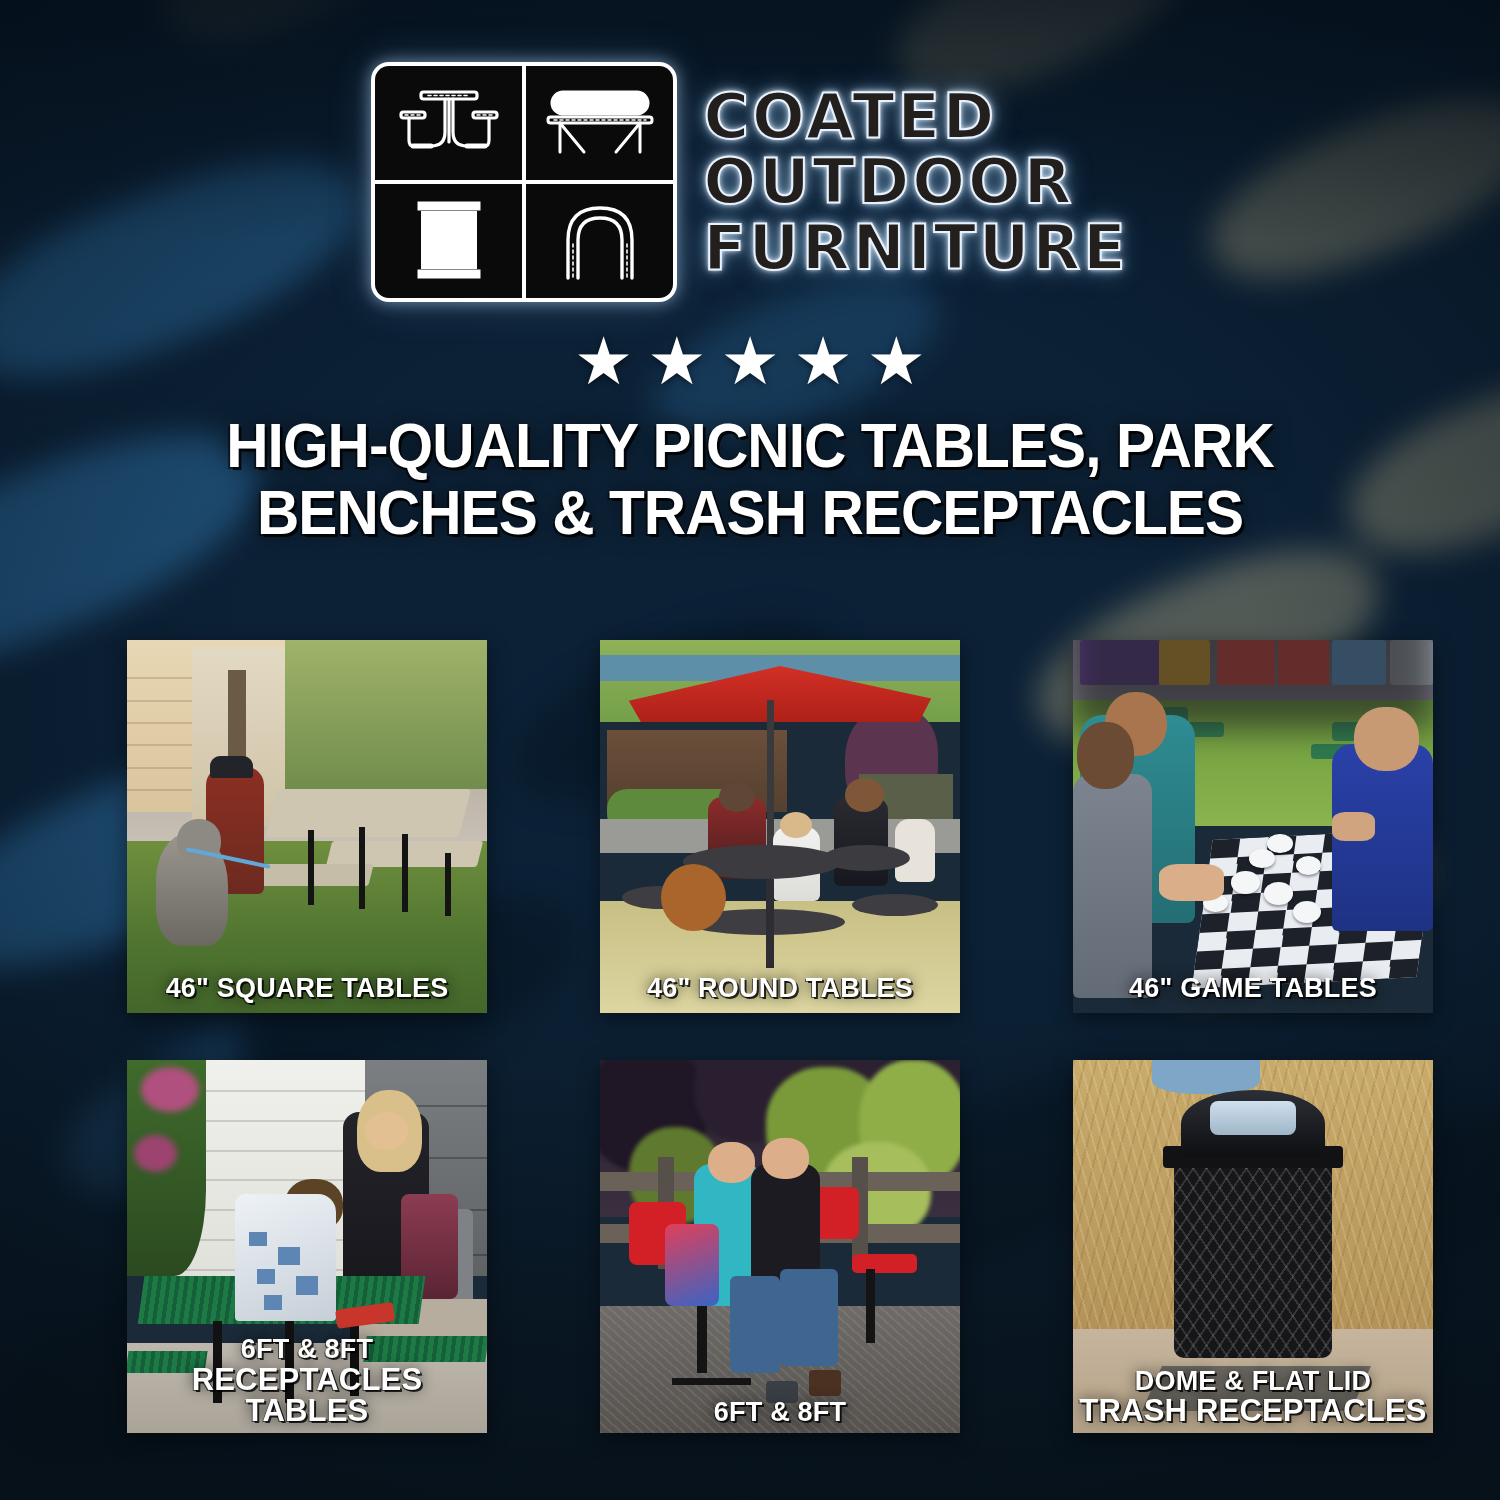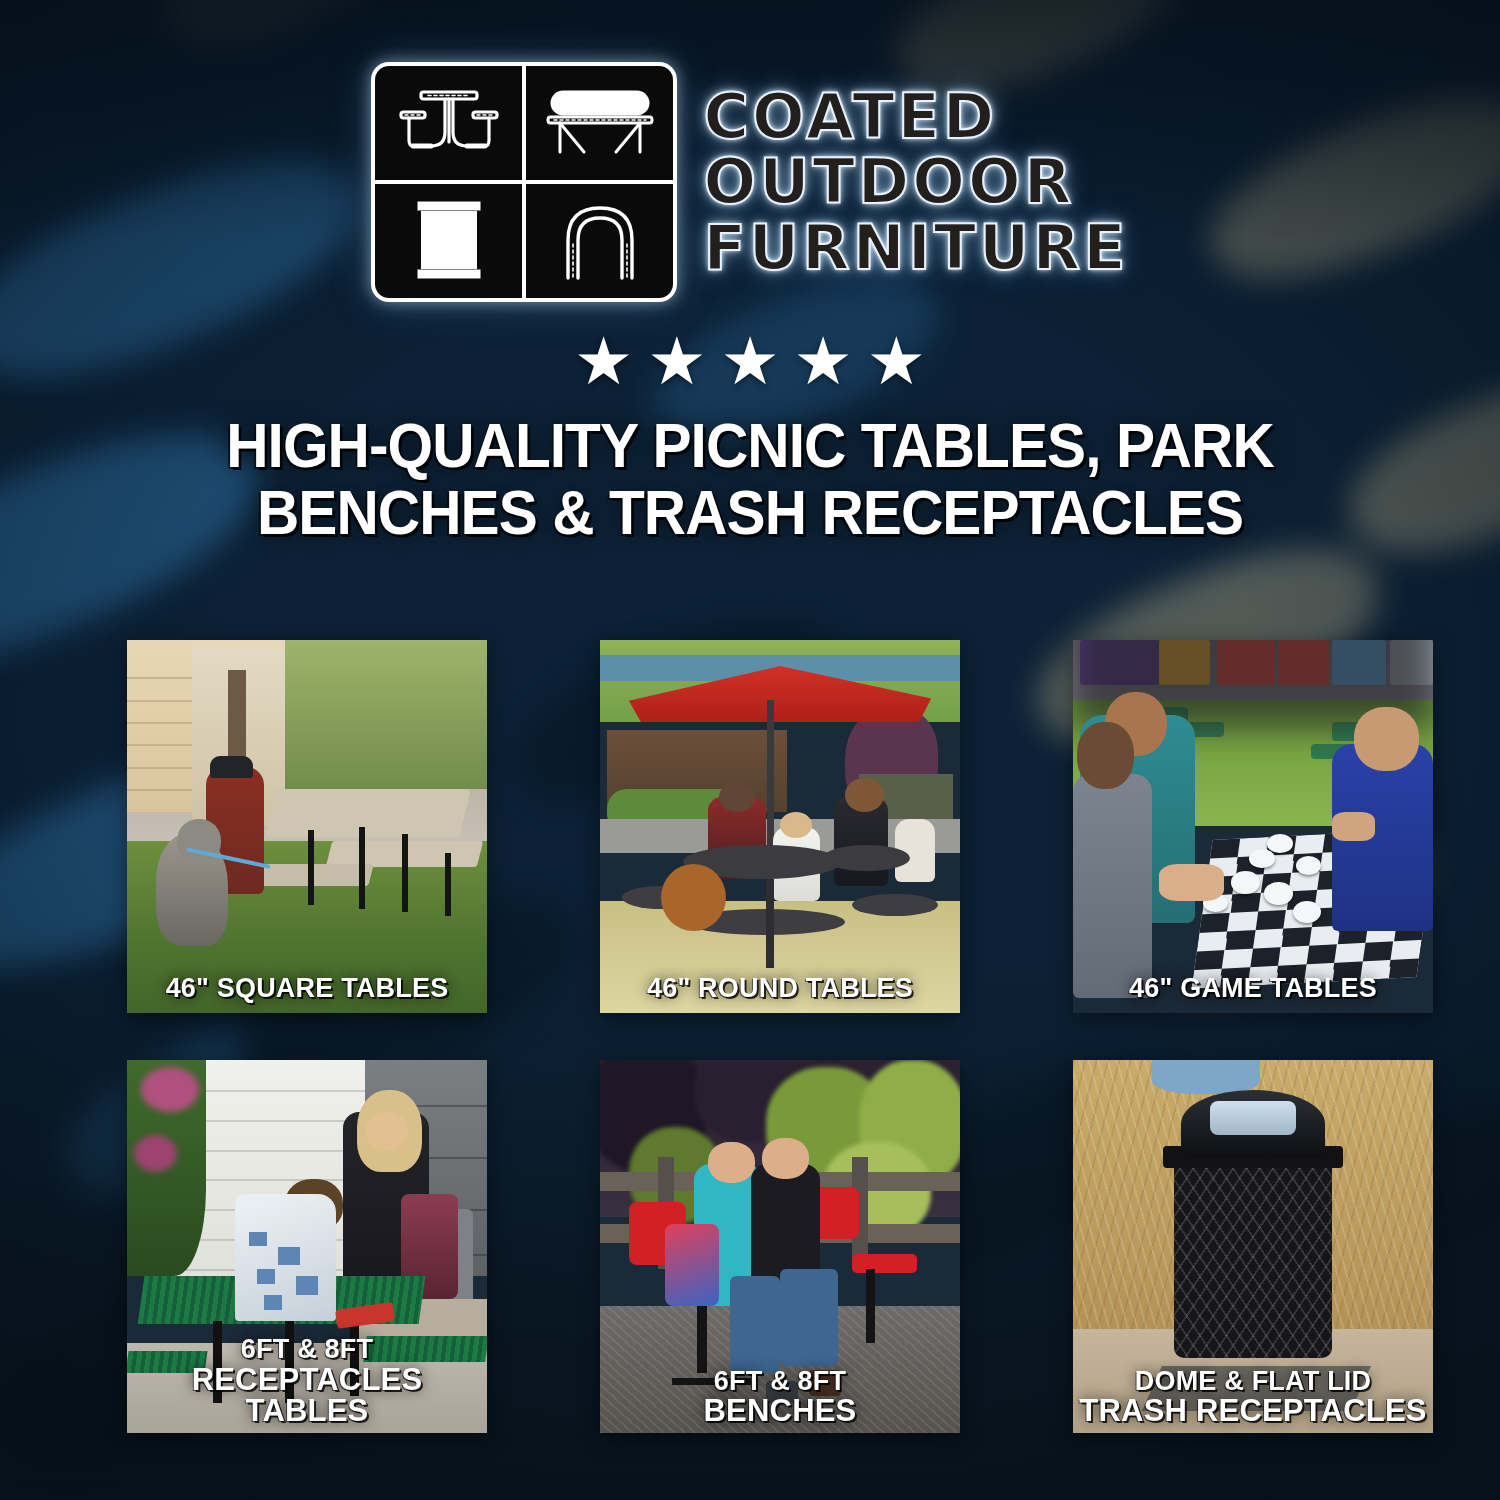--- a/index.html
+++ b/index.html
@@ -508,21 +508,20 @@
         <div class="kid" style="left:42%;top:28%;width:19%;height:34%;background:#1b1b21;"></div>
         <div class="khead" style="left:45%;top:21%;width:13%;height:11%;"></div>
         <div class="pack"></div>
         <div class="jeans" style="left:36%;top:58%;width:14%;height:26%;"></div>
         <div class="jeans" style="left:50%;top:56%;width:16%;height:26%;"></div>
         <div class="rect" style="left:58%;bottom:10%;width:9%;height:7%;background:#4b3122;border-radius:4px;"></div>
         <div class="rect" style="left:46%;bottom:8%;width:9%;height:6%;background:#3a3f46;border-radius:4px;"></div>
       </div>
       <div class="cap two">
         <span>6FT &amp; 8FT</span>
-        <span class="c2">BENCHES</span>
       </div>
     </div>
 
     <div class="tile t6">
       <div class="photo">
         <div class="grass"></div>
         <div class="skyp"></div>
         <div class="walk"></div>
         <div class="pad"></div>
         <div class="can"></div>

